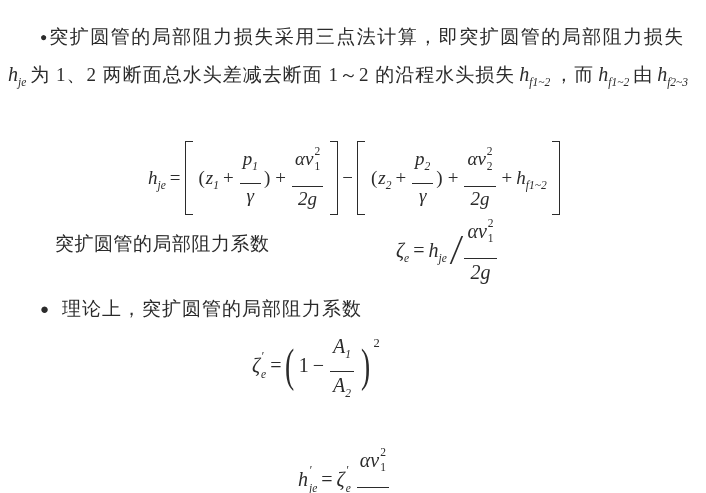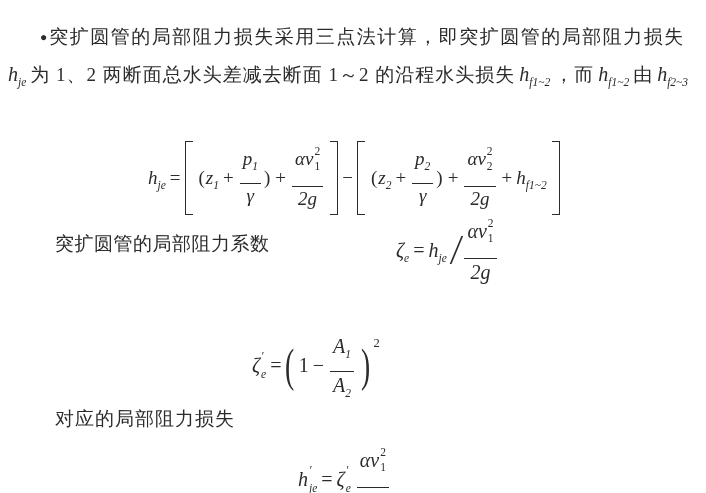--- a/index.html
+++ b/index.html
@@ -218,20 +218,23 @@
           <span>αv</span>
           <span class="supsub up">
             <span>2</span>
             <span>1</span>
           </span>
         </span>
       <span class="den">2g</span>
     </span>
   </div>
 
+  <div class="abs cn ls10" style="left:40px; top:284px;">
+    <span class="bullet2">●</span><span>理论上，突扩圆管的局部阻力系数</span>
+  </div>
 
   <div class="abs math mrow" style="left:252px; top:323px; font-size:20px;">
     <span class="vatom">
         <span>ζ</span>
         <span class="supsub wide">
           <span>′</span>
           <span>e</span>
         </span>
       </span>
     <span class="mo">=</span>
@@ -241,21 +244,20 @@
     <span class="frac">
       <span class="num">
           <span class="atom"><span>A</span><sub class="msub up">1</sub></span>
         </span>
       <span class="den"><span class="atom"><span>A</span><sub class="msub up">2</sub></span></span>
     </span>
     <span class="bigp" style="margin-left:2px;">)</span>
     <span class="outersup">2</span>
   </div>
 
-  <div class="abs cn ls10" style="left:55px; top:394px;">对应的局部阻力损失</div>
 
   <div class="abs math mrow" style="left:298px; top:435px; font-size:20px;">
     <span class="vatom">
         <span>h</span>
         <span class="supsub wide">
           <span>′</span>
           <span>je</span>
         </span>
       </span>
     <span class="mo">=</span>

